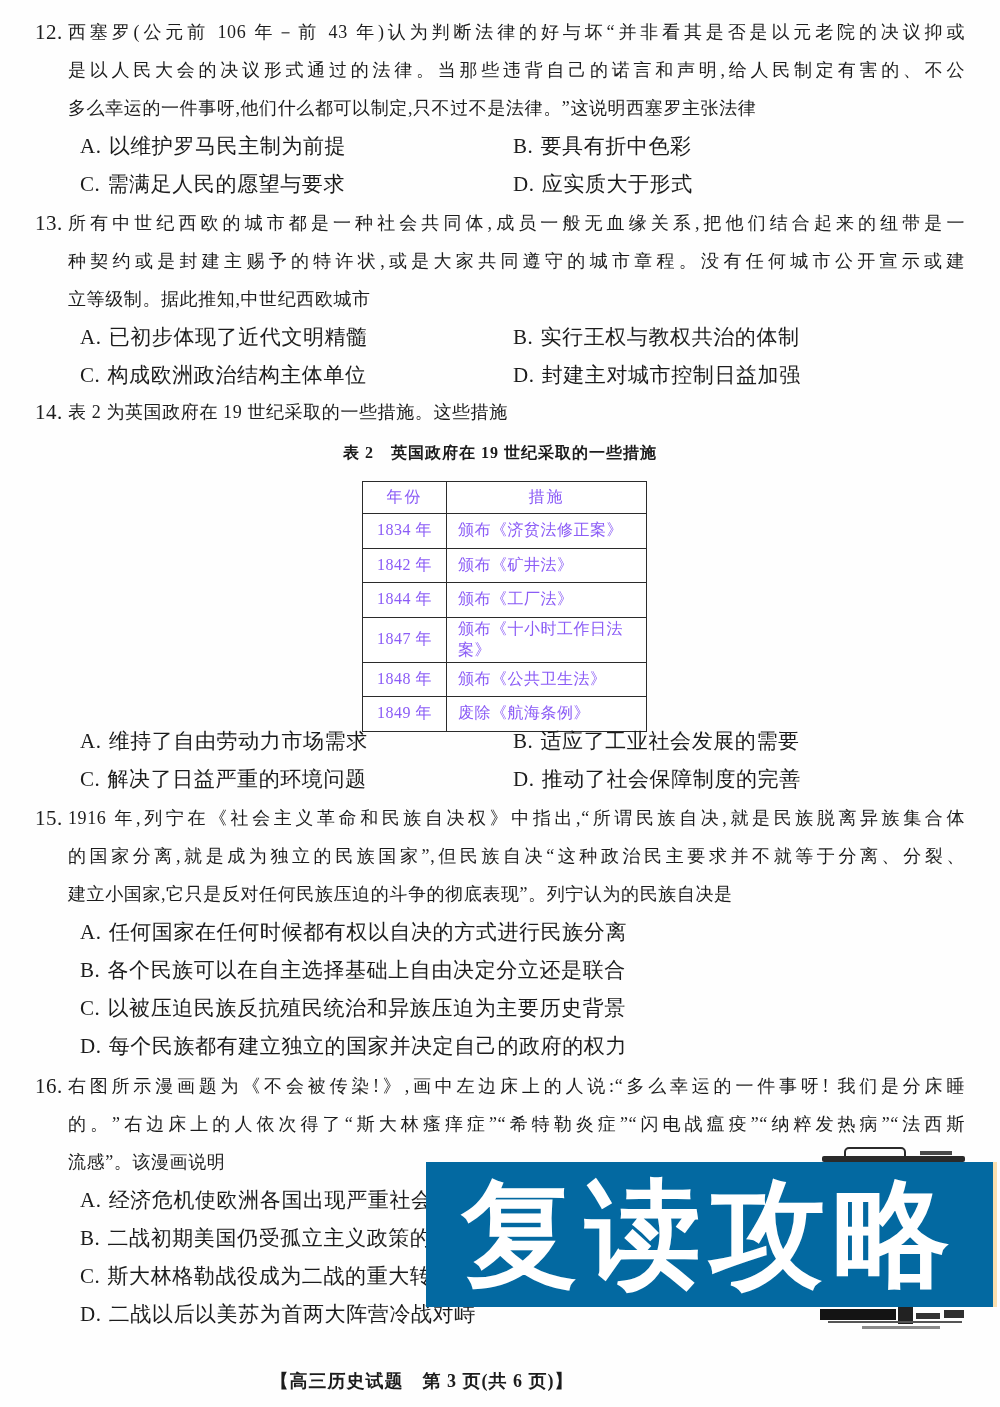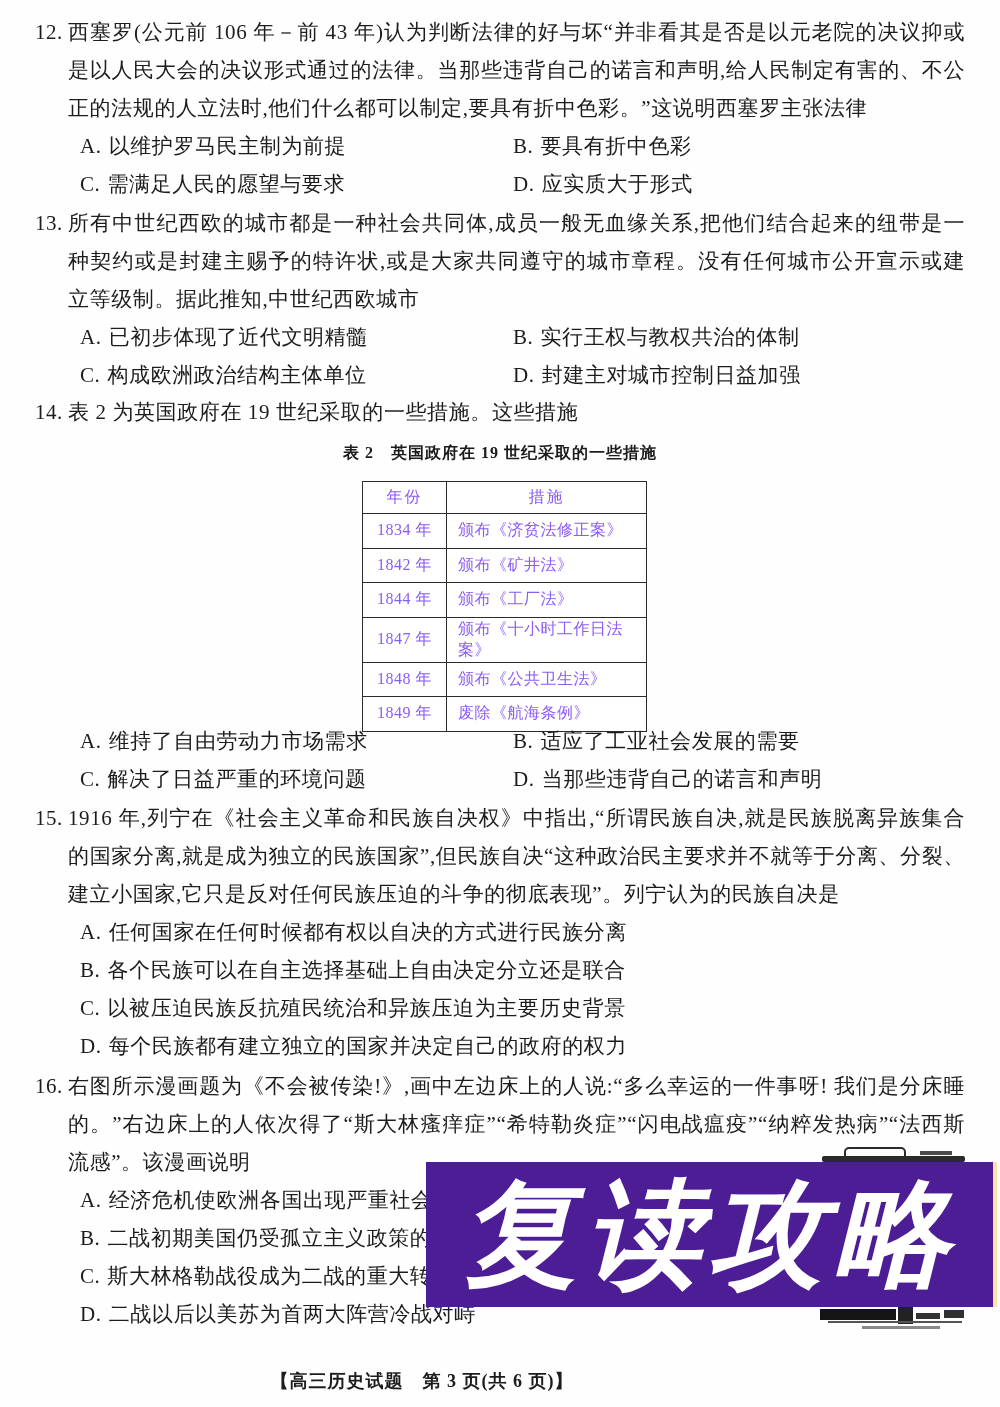--- a/index.html
+++ b/index.html
@@ -5,21 +5,21 @@
   html,body { margin:0; padding:0; background:#e8e8e8; }
   .page {
     position:relative; width:1000px; height:1407px;
     margin:0 auto; background:#fefefe; overflow:hidden;
     font-family:"Liberation Serif","DejaVu Serif",serif;
     color:#1c1c1c;
   }
   .q { position:absolute; left:35px; width:935px; }
   .qnum { position:absolute; left:0; top:0; line-height:38px; font-size:21px; letter-spacing:0.5px; }
   .stem { margin-left:33px; width:897px; }
-  .line { line-height:38px; font-size:21px; letter-spacing:0.6px; white-space:nowrap; }
+  .line { line-height:38px; font-size:18px; letter-spacing:0.6px; white-space:nowrap; }
   .line.fill { white-space:normal; text-align:justify; text-align-last:justify; overflow:hidden; height:38px; }
   .optrow { position:relative; height:38px; }
   .opt { position:absolute; top:0; line-height:38px; font-size:21px; letter-spacing:0.6px; white-space:nowrap; }
   .opt .lab { margin-right:7px; }
   .opt.c1 { left:45px; }
   .opt.c2 { left:478px; }
   .opt.full { left:45px; }
 
   .tbl-caption {
     position:absolute; left:0; top:434px; width:1000px; height:38px;
@@ -58,21 +58,21 @@
 </head>
 <body>
 
 <div class="page">
 
   <section class="q" style="top:13px">
     <div class="qnum">12.</div>
     <div class="stem">
       <div class="line fill">西塞罗(公元前 106 年－前 43 年)认为判断法律的好与坏“并非看其是否是以元老院的决议抑或</div>
       <div class="line fill">是以人民大会的决议形式通过的法律。当那些违背自己的诺言和声明,给人民制定有害的、不公</div>
-      <div class="line">正的法规的人立法时,他们什么都可以制定,要具有折中色彩。”这说明西塞罗主张法律</div>
+      <div class="line">多么幸运的一件事呀,他们什么都可以制定,只不过不是法律。”这说明西塞罗主张法律</div>
     </div>
     <div class="optrow">
       <span class="opt c1"><span class="lab">A.</span><span>以维护罗马民主制为前提</span></span>
       <span class="opt c2"><span class="lab">B.</span><span>要具有折中色彩</span></span>
     </div>
     <div class="optrow">
       <span class="opt c1"><span class="lab">C.</span><span>需满足人民的愿望与要求</span></span>
       <span class="opt c2"><span class="lab">D.</span><span>应实质大于形式</span></span>
     </div>
   </section>
@@ -135,21 +135,21 @@
   </tbody>
     </table>
 
   <section class="q" style="top:722px">
     <div class="optrow">
       <span class="opt c1"><span class="lab">A.</span><span>维持了自由劳动力市场需求</span></span>
       <span class="opt c2"><span class="lab">B.</span><span>适应了工业社会发展的需要</span></span>
     </div>
     <div class="optrow">
       <span class="opt c1"><span class="lab">C.</span><span>解决了日益严重的环境问题</span></span>
-      <span class="opt c2"><span class="lab">D.</span><span>当那些违背自己的诺言和声明</span></span>
+      <span class="opt c2"><span class="lab">D.</span><span>推动了社会保障制度的完善</span></span>
     </div>
   </section>
 
   <section class="q" style="top:799px">
     <div class="qnum">15.</div>
     <div class="stem">
       <div class="line fill">1916 年,列宁在《社会主义革命和民族自决权》中指出,“所谓民族自决,就是民族脱离异族集合体</div>
       <div class="line fill">的国家分离,就是成为独立的民族国家”,但民族自决“这种政治民主要求并不就等于分离、分裂、</div>
       <div class="line">建立小国家,它只是反对任何民族压迫的斗争的彻底表现”。列宁认为的民族自决是</div>
     </div>
@@ -196,19 +196,19 @@
 
   <div class="comic-frag" style="left:820px; top:1307px; width:145px; height:28px;">
     <div class="frag-part" style="left:0; top:2px; width:76px; height:11px; background:#141414;"></div>
     <div class="frag-part" style="left:78px; top:0; width:15px; height:17px; background:#222;"></div>
     <div class="frag-part" style="left:96px; top:6px; width:24px; height:6px; background:#333;"></div>
     <div class="frag-part" style="left:124px; top:3px; width:20px; height:8px; background:#2f2f2f;"></div>
     <div class="frag-part" style="left:8px; top:14px; width:134px; height:2px; background:#555;"></div>
     <div class="frag-part" style="left:42px; top:19px; width:78px; height:3px; background:#8a8a8a;"></div>
   </div>
 
-  <div class="sticker" style="background: #4c1d95; font-style: italic;">
+  <div class="sticker" style="background: #0369a1;">
     <div class="sticker-text" style="color: rgb(255, 255, 255);">复读攻略</div>
   </div>
 
   <div class="footer">【高三历史试题　第 3 页(共 6 页)】</div>
 
 </div>
 
 </body></html>

